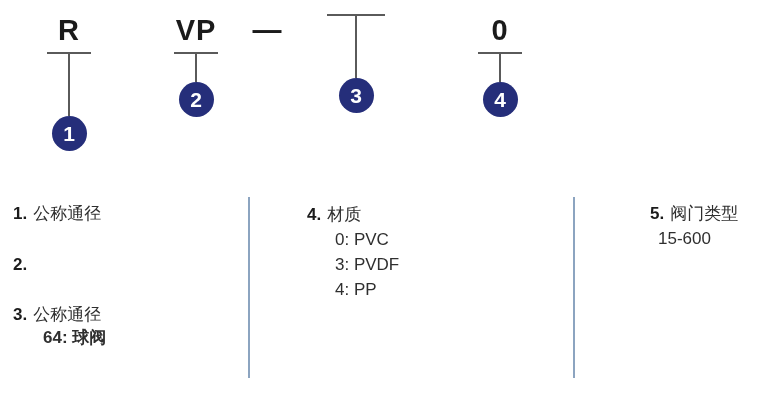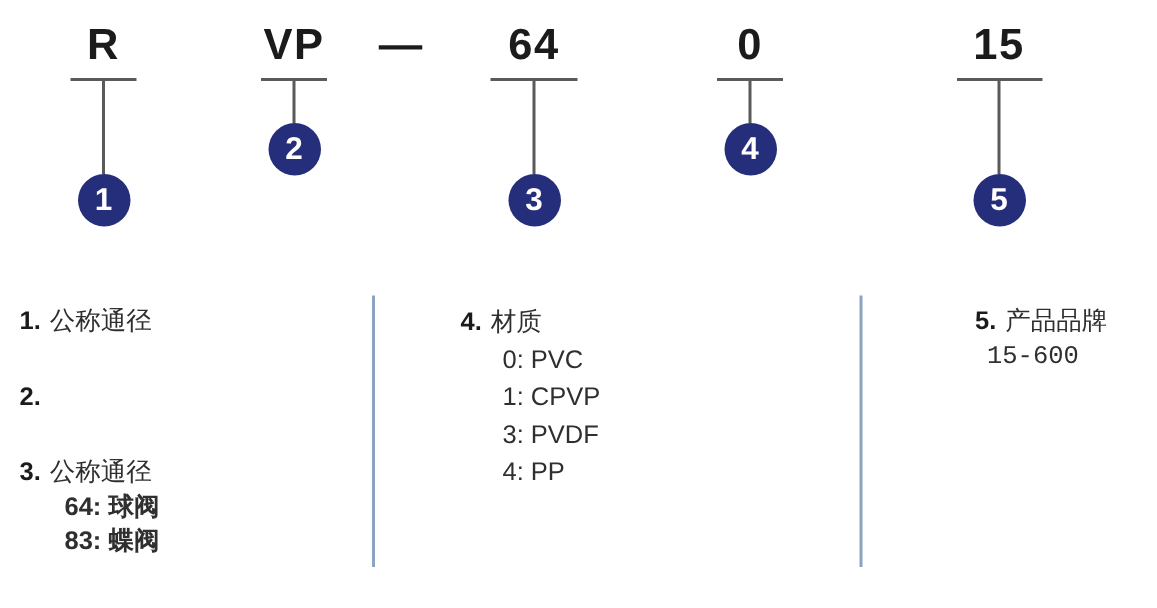--- a/index.html
+++ b/index.html
@@ -29,21 +29,21 @@
   
   .legend-col{position:absolute;font-size:17px;color:#2f2f2f;line-height:23px;white-space:nowrap;}
   .col-left{left:13px;top:202px;}
   .col-mid{left:307px;top:202px;line-height:25px;}
   .col-right{left:650px;top:201px;line-height:25px;}
   .lrow{display:flex;}
   .num{font-weight:bold;color:#1b1b1b;margin-right:6px;}
   .gap28{margin-top:28px;} .gap27{margin-top:27px;}
   .sub{padding-left:30px;font-weight:bold;}
   .sub-mid{padding-left:28px;}
-  .sub-right{padding-left:8px;font-family:Liberation Mono, monospace;}
+  .sub-right{padding-left:8px;}
   .divider{position:absolute;top:197px;width:2px;height:181px;background:#8ca4c0;}
   .div-1{left:248px;} .div-2{left:573px;}
 </style>
 </head>
 <body>
 
 <div class="canvas">
 
   <div class="segment seg-r">
     <div class="seg-label">R</div>
@@ -55,72 +55,63 @@
   <div class="segment seg-vp">
     <div class="seg-label">VP</div>
     <div class="seg-underline u44"></div>
     <div class="seg-vline vl-short"></div>
     <div class="seg-circle">2</div>
   </div>
 
   <div class="dash-sep">—</div>
 
   <div class="segment seg-64">
-    <div class="seg-label">64</div>
     <div class="seg-underline u58"></div>
     <div class="seg-vline vl-long"></div>
     <div class="seg-circle">3</div>
   </div>
 
   <div class="segment seg-0">
     <div class="seg-label">0</div>
     <div class="seg-underline u44"></div>
     <div class="seg-vline vl-short"></div>
     <div class="seg-circle">4</div>
   </div>
 
-  <div class="segment seg-15">
-    <div class="seg-label">15</div>
-    <div class="seg-underline u57"></div>
-    <div class="seg-vline vl-long"></div>
-    <div class="seg-circle">5</div>
-  </div>
 
   <div class="legend-col col-left">
     <div class="lrow">
       <span class="num">1.</span>
       <span>公称通径</span>
     </div>
     <div class="lrow gap28">
       <span class="num">2.</span>
     </div>
     <div class="lrow gap27">
       <span class="num">3.</span>
       <span>公称通径</span>
     </div>
     <div class="sub">64: 球阀</div>
-    <div class="sub">83: 蝶阀</div>
   </div>
 
   <div class="divider div-1"></div>
 
   <div class="legend-col col-mid">
     <div class="lrow">
       <span class="num">4.</span>
       <span>材质</span>
     </div>
     <div class="sub-mid">0: PVC</div>
-    <div class="sub-mid">1: CPVP</div>
     <div class="sub-mid">3: PVDF</div>
     <div class="sub-mid">4: PP</div>
   </div>
 
   <div class="divider div-2"></div>
 
   <div class="legend-col col-right">
     <div class="lrow">
       <span class="num">5.</span>
-      <span>产品品牌</span>
+      <span>阀门类型</span>
     </div>
     <div class="sub-right">15-600</div>
   </div>
 
 </div>
 
 </body></html>

